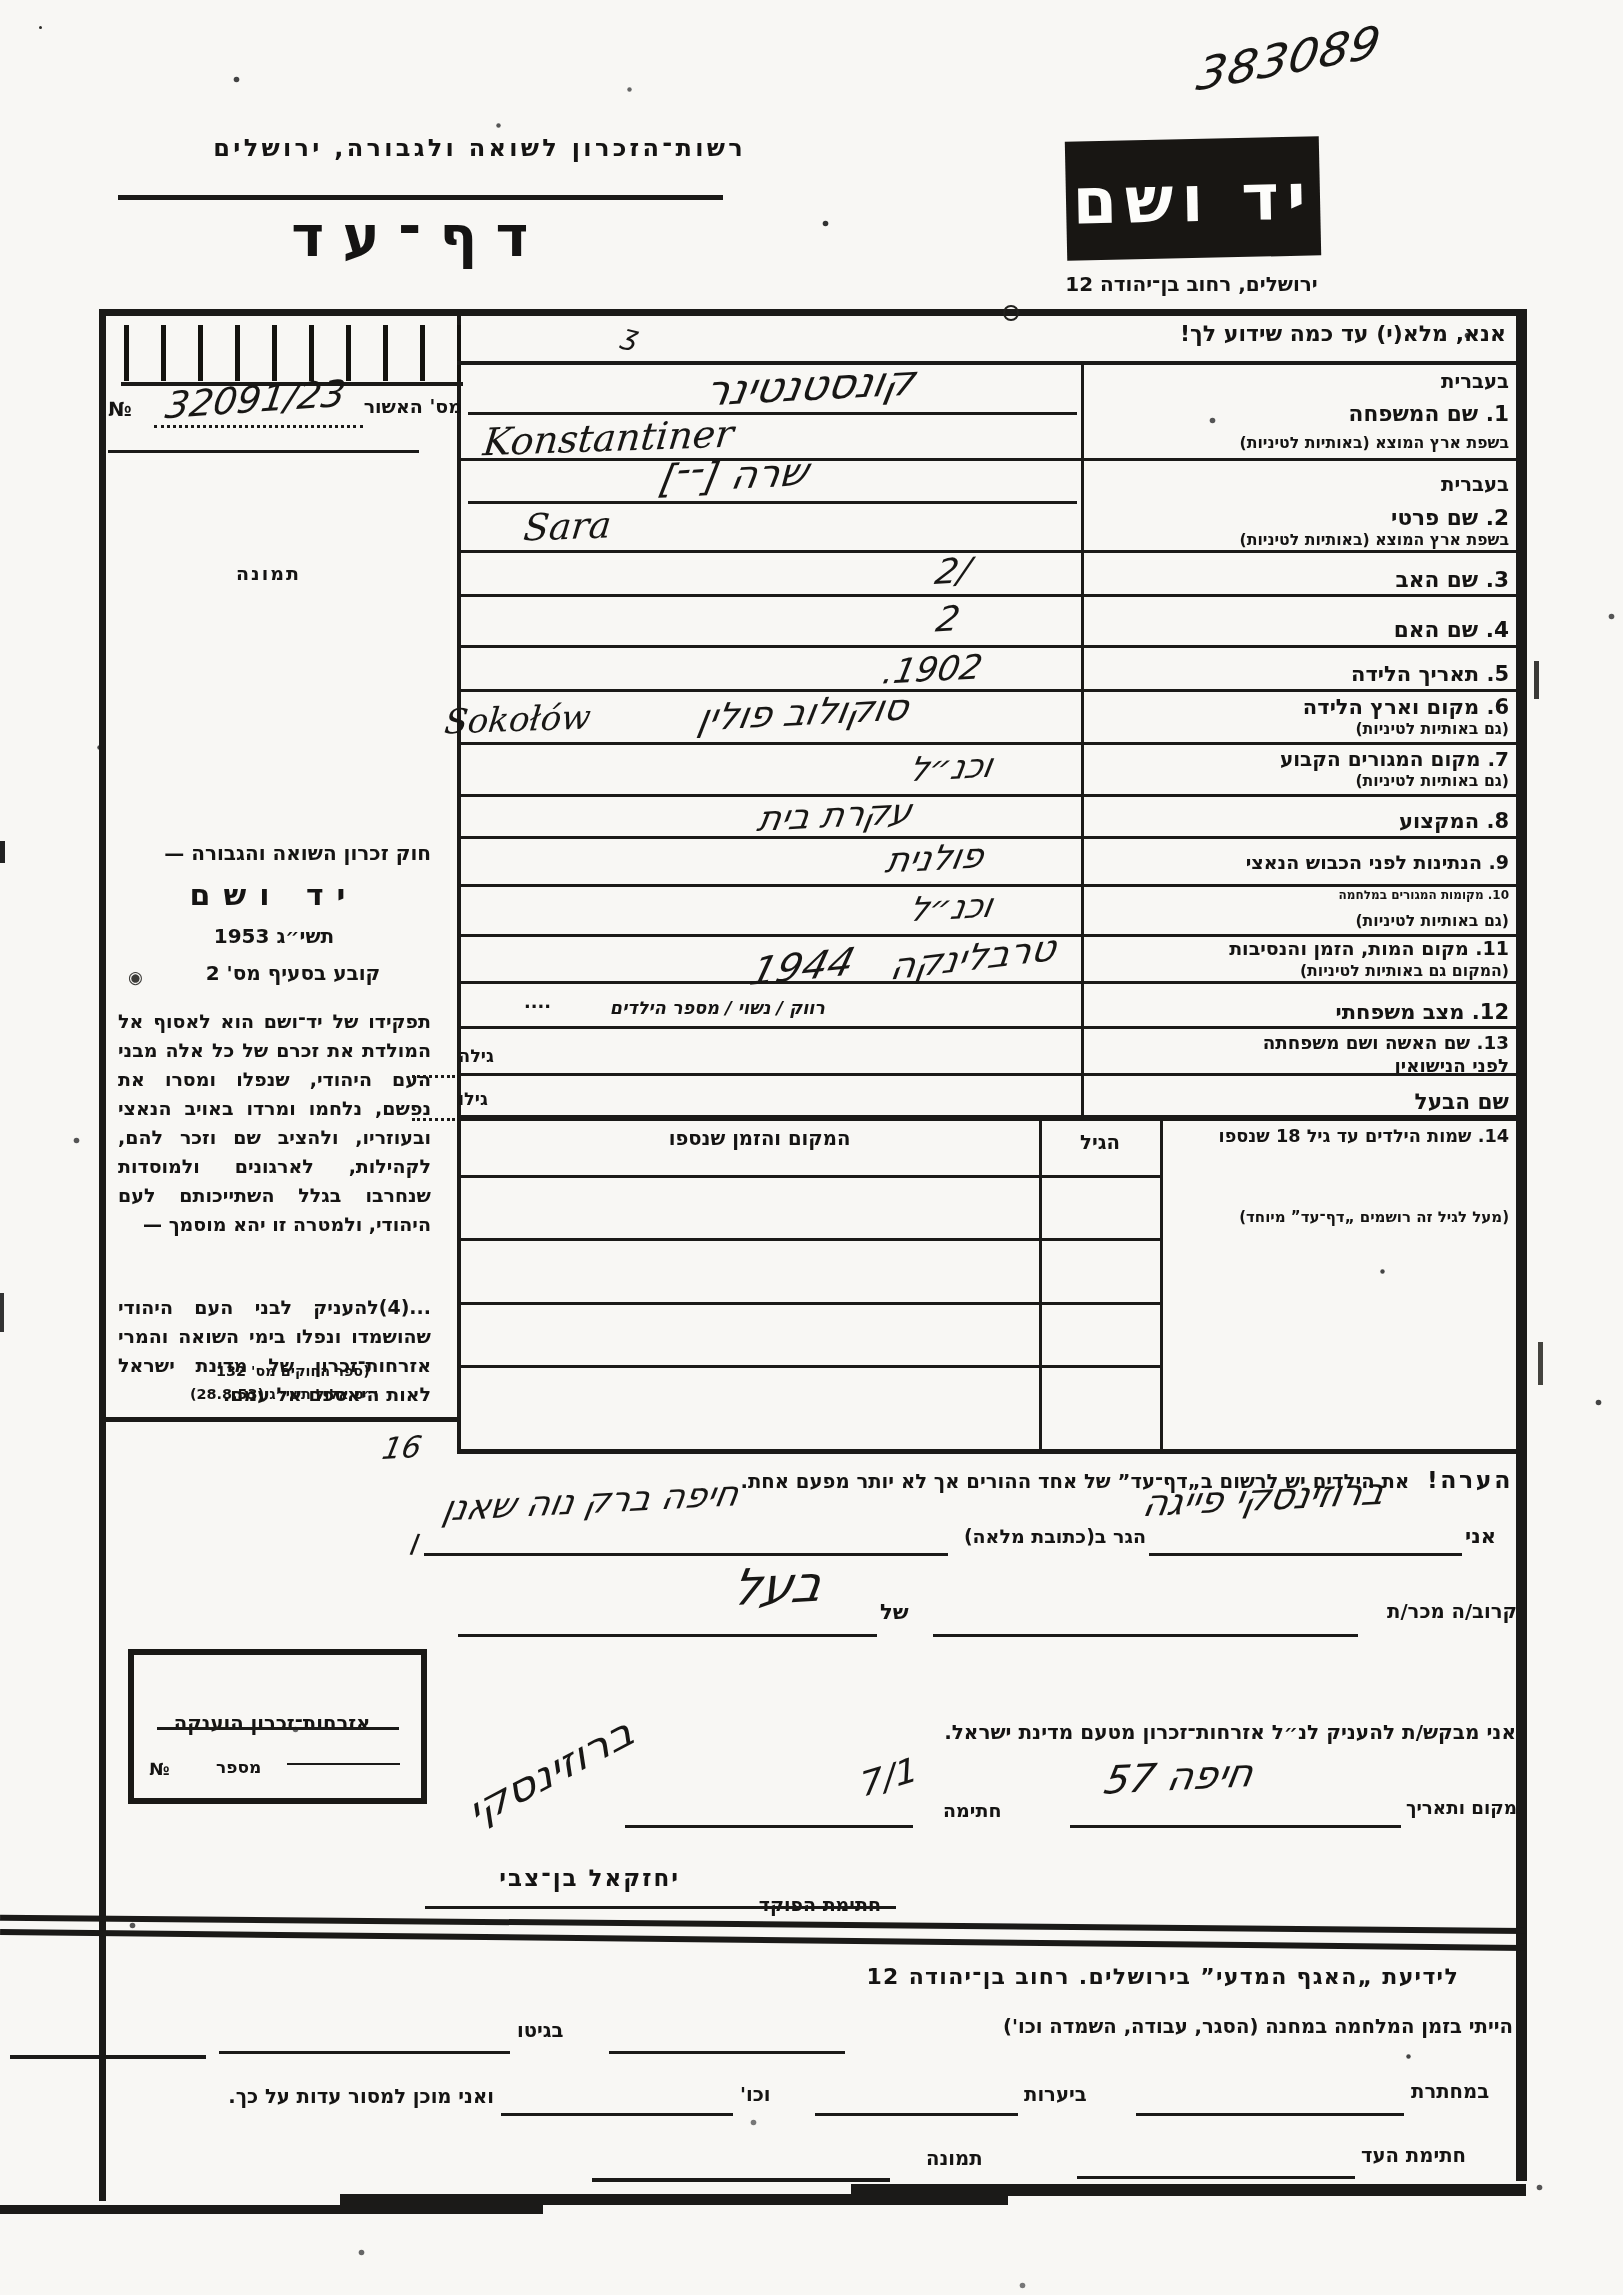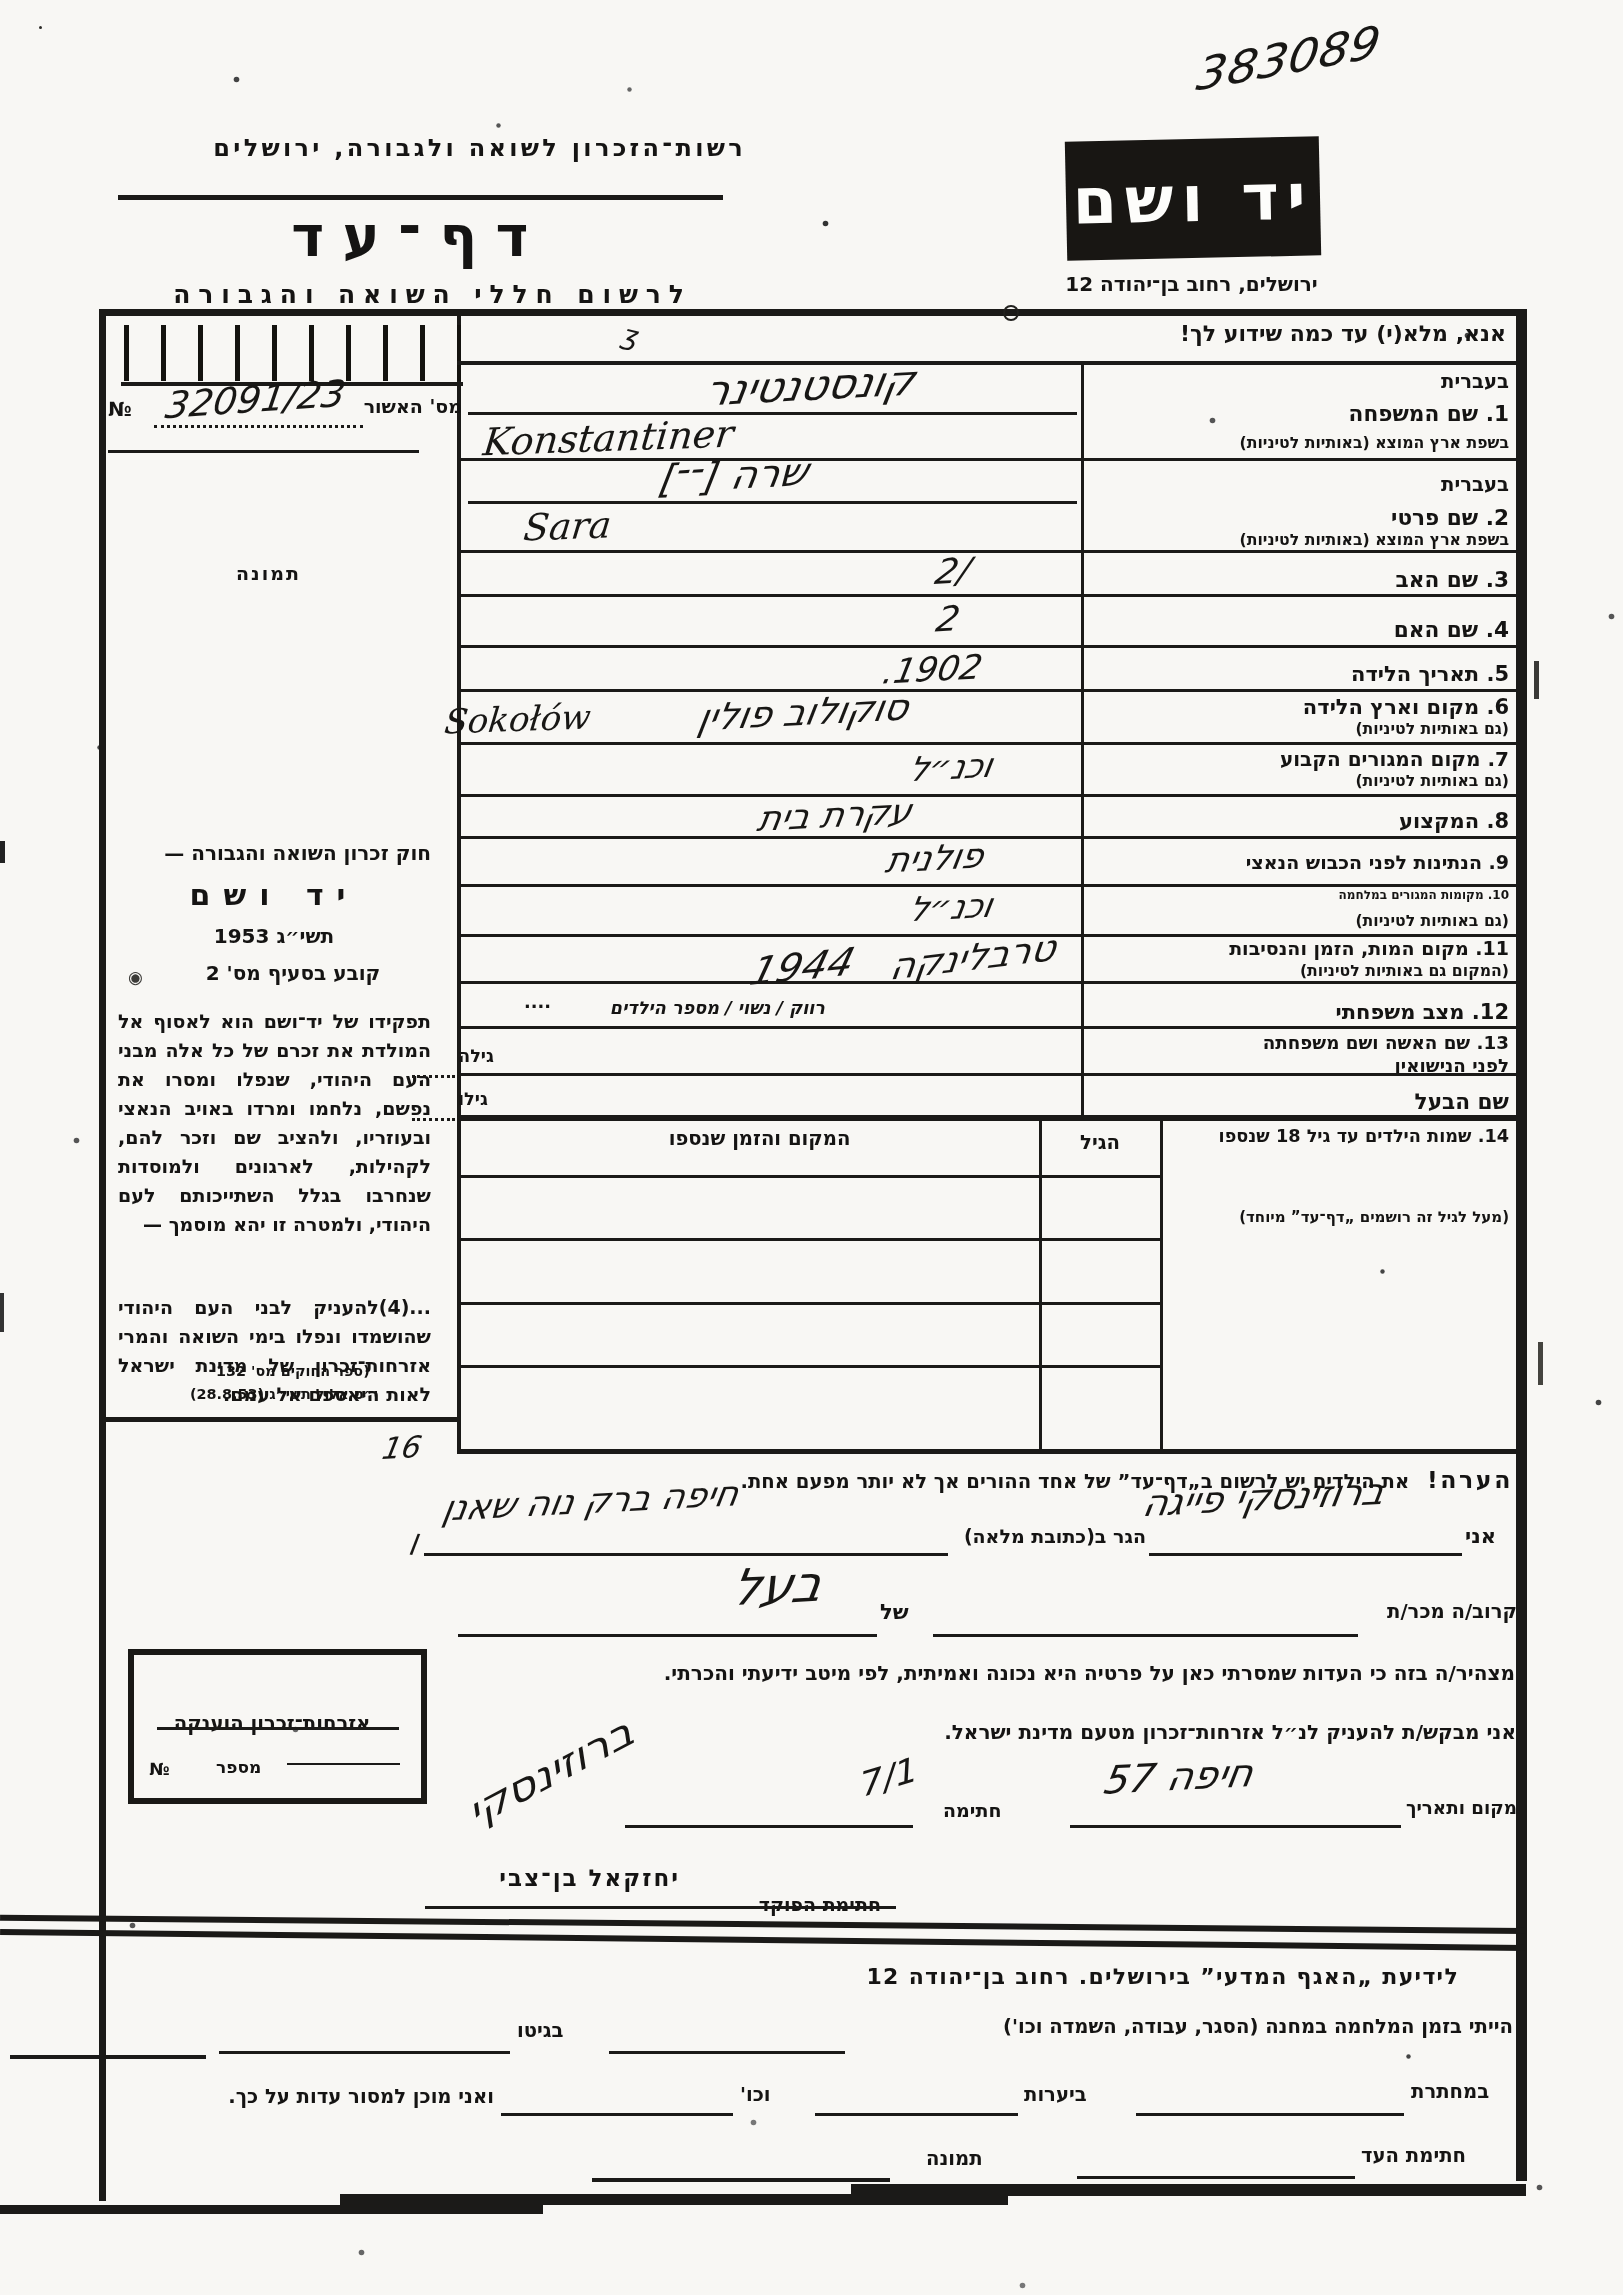--- a/index.html
+++ b/index.html
@@ -36,21 +36,20 @@
 
   <div class="abs noise" style="left:39px;top:26px;"></div>
   <div class="abs" style="left:0;top:841px;width:4.6px;height:22px;background:#222;"></div>
   <div class="abs" style="left:0;top:1293px;width:3.9px;height:39px;background:#333;"></div>
   <div class="abs" style="left:1534px;top:661px;width:5.2px;height:38px;background:#3a3936;"></div>
   <div class="abs" style="left:1538px;top:1342px;width:4.6px;height:43px;background:#45443f;"></div>
 
   <div class="abs lbl" style="left:157px;top:134px;width:589px;font-size:24px;letter-spacing:3.3px;">רשות־הזכרון לשואה ולגבורה, ירושלים</div>
   <div class="ln" style="left:118px;top:195px;width:605px;height:5.2px;"></div>
   <div class="abs b ctr" style="left:216px;top:204px;width:406px;font-size:56px;letter-spacing:18.3px;">דף־עד</div>
-  <div class="abs lbl ctr" style="left:164px;top:280px;width:537px;font-size:25px;letter-spacing:7.9px;text-align:center;">לרשום חללי השואה והגבורה</div>
 
   <div class="hw" style="left:1201px;top:31px;font-size:46px;transform:skewX(-18deg) rotate(-11deg);">383089</div>
 
   <div class="abs logo" style="left:1066px;top:139px;width:254px;height:119px;font-size:64px;letter-spacing:7.9px;">יד ושם</div>
   <div class="abs lbl ctr" style="left:1031px;top:272px;width:321px;font-size:20px;text-align:center;">ירושלים, רחוב בן־יהודה 12</div>
 
   <div class="ln" style="left:99px;top:309px;width:1427px;height:6.5px;"></div>
   <div class="vln" style="left:99px;top:309px;width:6.5px;height:1892px;"></div>
   <div class="vln" style="left:1516px;top:309px;width:10.5px;height:1872px;"></div>
   <div class="vln" style="left:457px;top:309px;width:3.9px;height:1141px;"></div>
@@ -172,21 +171,20 @@
   <div class="abs lbl" style="left:950px;top:1525px;width:196px;font-size:19px;">הגר ב(כתובת מלאה)</div>
   <div class="hw" style="left:445px;top:1481px;font-size:35px;">חיפה ברק נוה שאנן</div>
   <div class="ln" style="left:424px;top:1553px;width:524px;"></div>
 
   <div class="abs lbl" style="left:1363px;top:1600px;width:154px;font-size:19.6px;">קרוב/ה מכר/ת</div>
   <div class="ln" style="left:933px;top:1634px;width:425px;"></div>
   <div class="abs lbl" style="left:880px;top:1600px;font-size:21px;">של</div>
   <div class="hw" style="left:733px;top:1557px;font-size:50px;">בעל</div>
   <div class="ln" style="left:458px;top:1634px;width:419px;"></div>
 
-  <div class="abs lbl" style="left:425px;top:1661px;width:1090px;font-size:20px;">מצהיר/ה בזה כי העדות שמסרתי כאן על פרטיה היא נכונה ואמיתית, לפי מיטב ידיעתי והכרתי.</div>
   <div class="abs lbl" style="left:720px;top:1720px;width:796px;font-size:20px;">אני מבקש/ת להעניק לנ״ל אזרחות־זכרון מטעם מדינת ישראל.</div>
 
   <div class="abs lbl" style="left:1393px;top:1797px;width:124px;font-size:18.3px;">מקום ותאריך</div>
   <div class="hw" style="left:1106px;top:1754px;font-size:39px;">חיפה 57</div>
   <div class="hw" style="left:861px;top:1757px;font-size:35px;transform:skewX(-10deg) rotate(-18deg);">7/1</div>
   <div class="ln" style="left:1070px;top:1825px;width:331px;"></div>
   <div class="abs lbl" style="left:943px;top:1799px;font-size:19px;">חתימה</div>
   <div class="ln" style="left:625px;top:1825px;width:288px;"></div>
   <div class="hw" style="left:478px;top:1787px;font-size:42px;transform:skewX(-12deg) rotate(-31deg);transform-origin:left bottom;">ברוזינסקי</div>
 

